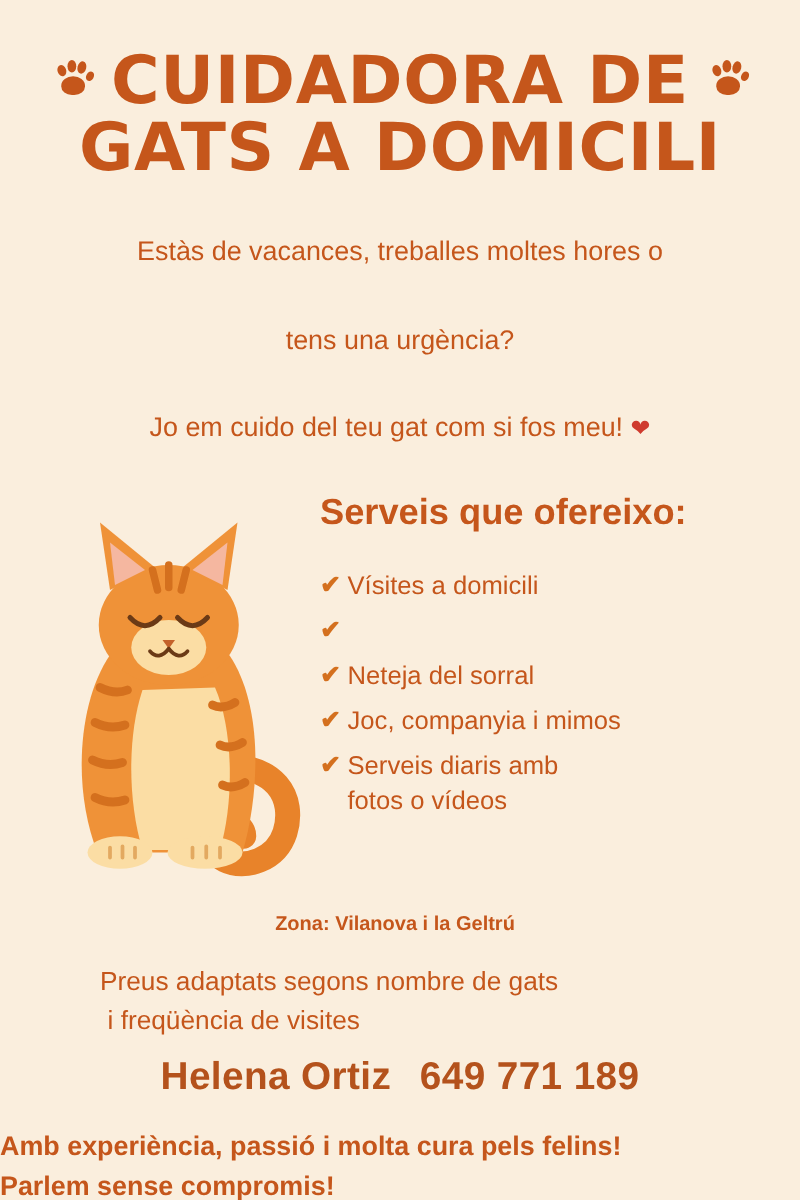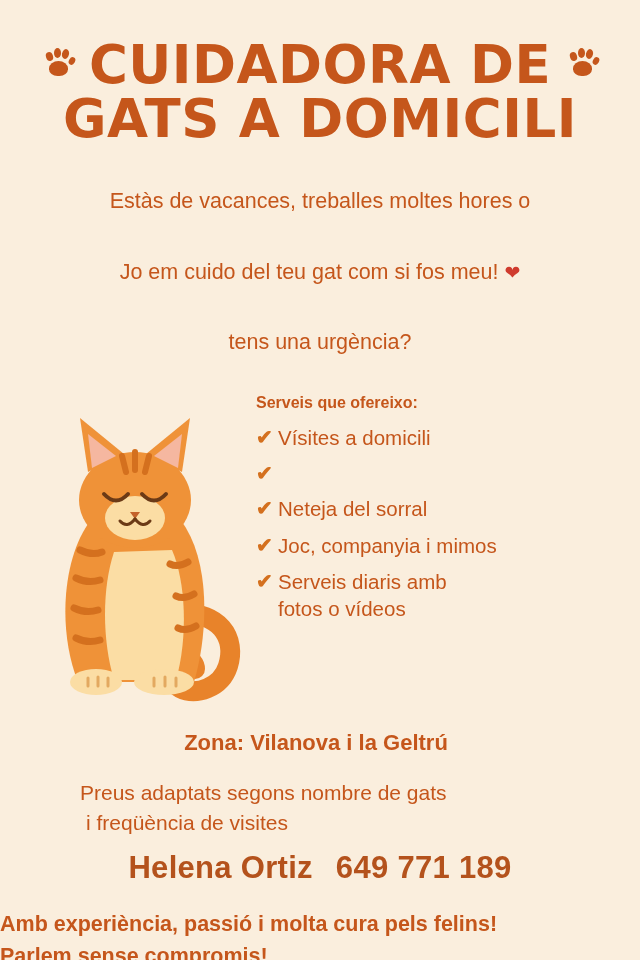--- a/index.html
+++ b/index.html
@@ -92,24 +92,24 @@
     width: 232px;
     flex: none;
     padding-top: 6px;
   }
   .services-col {
     flex: 1;
     padding-left: 6px;
     padding-top: 18px;
   }
   .services-title {
-    font-size: 16px;
-    font-weight: bold;
-    color: #c5561b;
-    margin-bottom: 12px;
+    font-size: 29px;
+    font-weight: bold;
+    color: #c5561b;
+    margin-bottom: 28px;
   }
   .svc-list {
     list-style: none;
     margin: 0;
     padding: 0;
   }
   .svc-list li {
     display: flex;
     align-items: flex-start;
     font-size: 20.5px;
@@ -126,21 +126,21 @@
     line-height: 1.33;
   }
   .svc-text .sub {
     display: block;
     padding-left: 0;
   }
 
   
   .zone {
     text-align: center;
-    font-size: 22px;
+    font-size: 16px;
     font-weight: bold;
     color: #c5561b;
     margin-top: 14px;
     padding-right: 8px;
   }
 
   
   .prices {
     margin-top: 22px;
     padding-left: 80px;
@@ -197,25 +197,25 @@
         <span class="pad t4"></span>
       </span>
     </div>
     <div class="title-row">
       <span class="title-line second">GATS A DOMICILI</span>
     </div>
   </div>
 
   <div class="intro">
     <span class="line">Estàs de vacances, treballes moltes hores o</span>
+    <span class="line">tens una urgència?</span>
     <span class="line">
       <span>Jo em cuido del teu gat com si fos meu!</span>
       <span class="heart">❤</span>
     </span>
-    <span class="line">tens una urgència?</span>
   </div>
 
   <div class="middle">
 
     <div class="cat-col">
       <svg width="228" height="330" viewBox="0 0 228 330">
 
         <path d="M150 232 C205 226 218 258 210 284 C203 306 178 314 162 306 C150 300 148 287 155 280 C163 272 177 277 177 287" fill="none" stroke="#e8832a" stroke-width="20" stroke-linecap="round"></path>
 
         <path d="M60 300 C40 250 44 180 70 142 C92 110 146 110 168 146 C192 186 190 252 176 300 Z" fill="#ef9238"></path>

